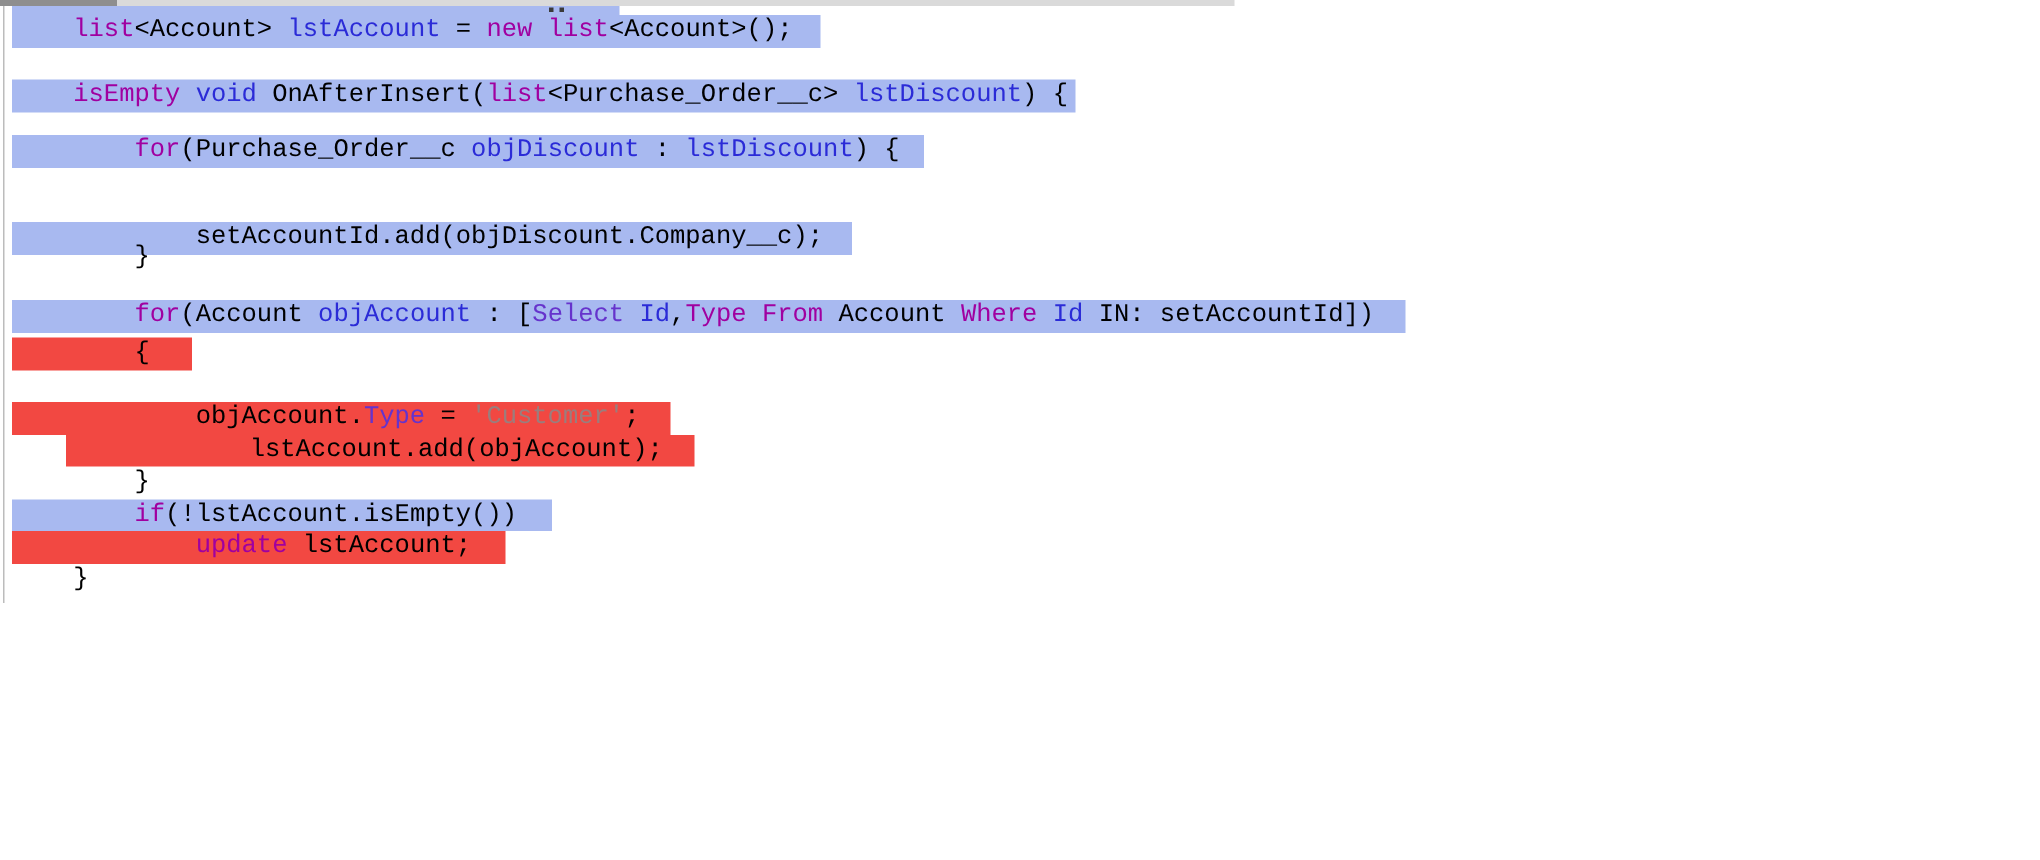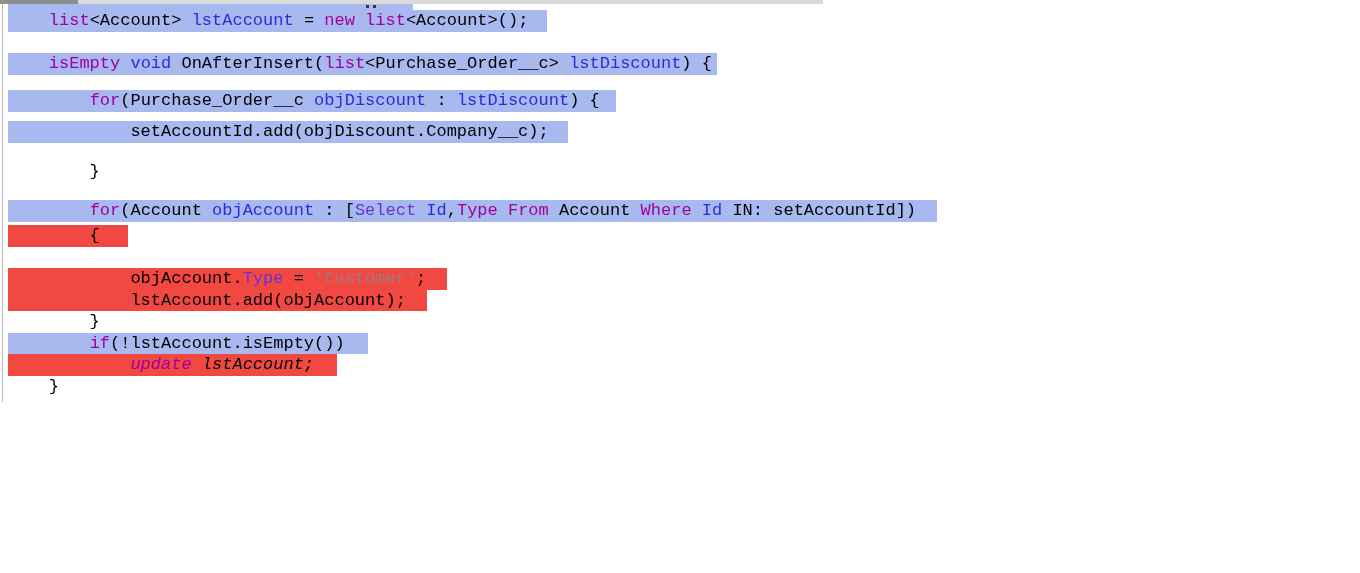--- a/index.html
+++ b/index.html
@@ -55,53 +55,53 @@
       <div class="code-line" style="top: 43px;">
         <div class="line-highlight hl-blue" style="width: 709px;"></div>
         <span class="code-text"><span class="tk-p">    </span><span class="tk-k">isEmpty</span><span class="tk-p"> </span><span class="tk-i">void</span><span class="tk-p"> OnAfterInsert(</span><span class="tk-k">list</span><span class="tk-p">&lt;Purchase_Order__c&gt; </span><span class="tk-i">lstDiscount</span><span class="tk-p">) {</span></span>
       </div>
       <div class="code-line" style="top: 64.5px;"></div>
       <div class="code-line" style="top: 80px;">
         <div class="line-highlight hl-blue" style="width: 608px;"></div>
         <span class="code-text"><span class="tk-p">        </span><span class="tk-k">for</span><span class="tk-p">(Purchase_Order__c </span><span class="tk-i">objDiscount</span><span class="tk-p"> : </span><span class="tk-i">lstDiscount</span><span class="tk-p">) {</span></span>
       </div>
       <div class="code-line" style="top: 107.5px;"></div>
-      <div class="code-line" style="top: 111px;">
+      <div class="code-line" style="top: 138px;">
         <div class="line-highlight hl-blue" style="width: 560px;"></div>
         <span class="code-text"><span class="tk-p">            setAccountId.add(objDiscount.Company__c);</span></span>
       </div>
       <div class="code-line" style="top: 150.5px;">
         <span class="code-text"><span class="tk-p">        }</span></span>
       </div>
       <div class="code-line" style="top: 172px;"></div>
       <div class="code-line" style="top: 190px; padding-left: 45px;">
         <div class="line-highlight hl-blue" style="width: 929px;"></div>
         <span class="code-text"><span class="tk-p">        </span><span class="tk-k">for</span><span class="tk-p">(Account </span><span class="tk-i">objAccount</span><span class="tk-p"> : [</span><span class="tk-s">Select</span><span class="tk-p"> </span><span class="tk-i">Id</span><span class="tk-p">,</span><span class="tk-k">Type</span><span class="tk-p"> </span><span class="tk-k">From</span><span class="tk-p"> Account </span><span class="tk-k">Where</span><span class="tk-p"> </span><span class="tk-i">Id</span><span class="tk-p"> IN: setAccountId])</span></span>
       </div>
       <div class="code-line" style="top: 215px;">
         <div class="line-highlight hl-red" style="width: 120px;"></div>
         <span class="code-text"><span class="tk-p">        {</span></span>
       </div>
       <div class="code-line" style="top: 236.5px;"></div>
       <div class="code-line" style="top: 258px; padding-left: 40px;">
         <div class="line-highlight hl-red" style="width: 439px;"></div>
         <span class="code-text"><span class="tk-p">            objAccount.</span><span class="tk-s">Type</span><span class="tk-p"> = </span><span class="tk-t">'Customer'</span><span class="tk-p">;</span></span>
       </div>
-      <div class="code-line" style="top: 279.5px;">
+      <div class="code-line" style="top: 279.5px; margin-left: 36px;">
         <div class="line-highlight hl-red" style="width: 419px;"></div>
         <span class="code-text"><span class="tk-p">            lstAccount.add(objAccount);</span></span>
       </div>
       <div class="code-line" style="top: 301px;">
         <span class="code-text"><span class="tk-p">        }</span></span>
       </div>
       <div class="code-line" style="top: 322.5px; text-align: center;">
         <div class="line-highlight hl-blue" style="width: 360px;"></div>
         <span class="code-text"><span class="tk-p">        </span><span class="tk-k">if</span><span class="tk-p">(!lstAccount.isEmpty())</span></span>
       </div>
-      <div class="code-line" style="top: 344px; font-style: italic;">
+      <div class="code-line" style="top: 344px;">
         <div class="line-highlight hl-red" style="width: 329px;"></div>
         <span class="code-text"><span class="tk-p">            </span><span class="tk-k">update</span><span class="tk-p"> lstAccount;</span></span>
       </div>
       <div class="code-line" style="top: 365.5px;">
         <span class="code-text"><span class="tk-p">    }</span></span>
       </div>
     </div>
 </div>
 
 </body></html>

